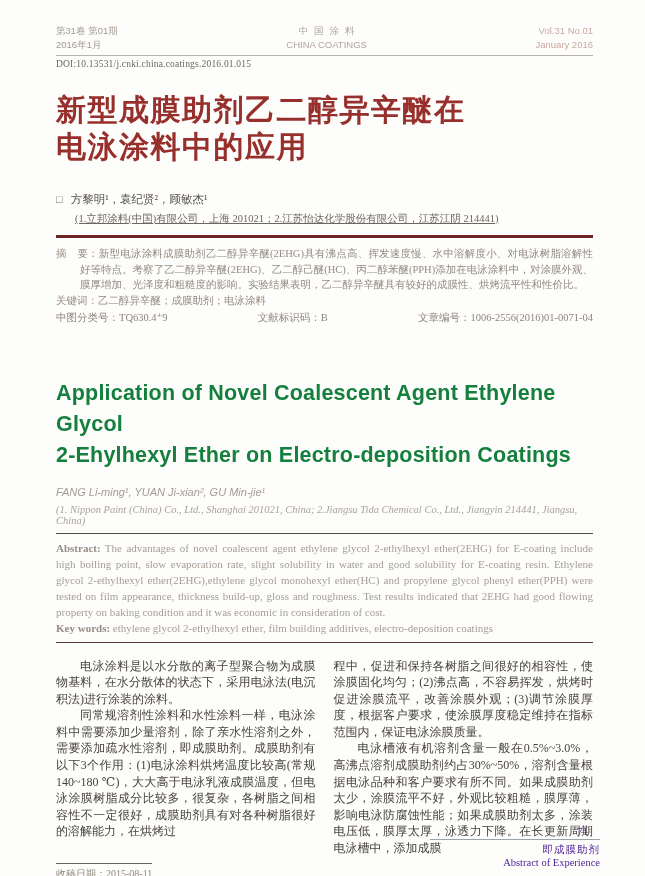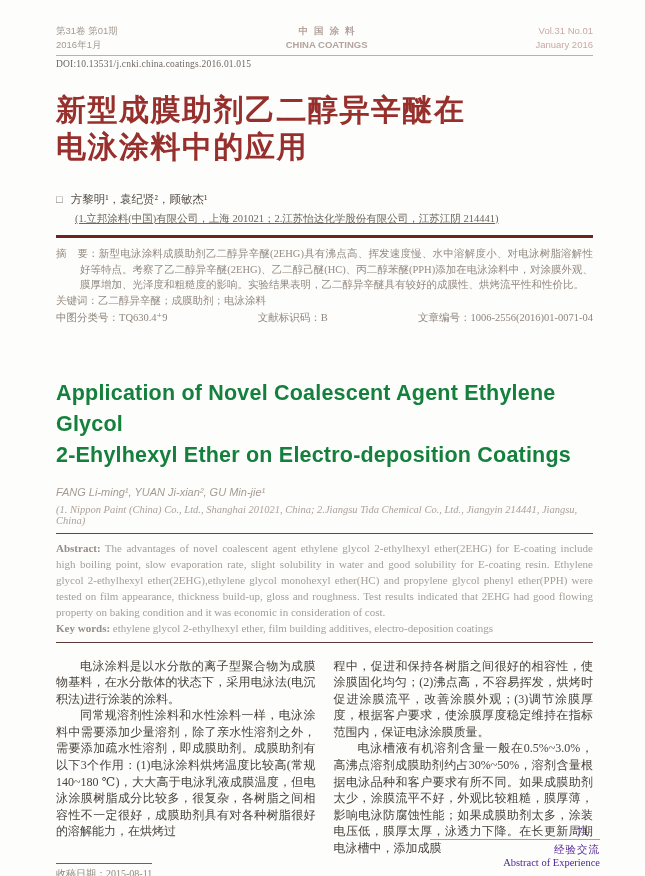--- a/index.html
+++ b/index.html
@@ -12,21 +12,21 @@
     background: #fdfdfb;
     overflow: hidden;
     font-family: "Liberation Serif", "DejaVu Serif", serif;
     padding: 24px 52px 0 56px;
   }
   
   .jh { display: flex; justify-content: space-between; align-items: flex-start;
         font-family: "Liberation Sans", "DejaVu Sans", sans-serif;
         font-size: 9.5px; line-height: 14px; }
   .jh-left  { color: #a39a92; text-align: left; }
-  .jh-center{ color: #b3a49e; text-align: center; font-weight: bold; }
+  .jh-center{ color: #b3a49e; text-align: center; }
   .jh-right { color: #cba7a3; text-align: right; }
   .brand-cn { letter-spacing: 6px; margin-right: -6px; }
   .jh-rule { margin-top: 3px; border-top: 1.5px solid #b9b2aa; }
   .doi { margin-top: 3px; font-size: 9.5px; color: #6d6760; letter-spacing: 0.2px; }
   
   .title-cn {
     margin-top: 22px;
     font-family: "Liberation Sans", "DejaVu Sans", sans-serif;
     font-weight: bold; font-size: 30px; line-height: 37px;
     color: #97302c; letter-spacing: 1.5px;
@@ -162,17 +162,17 @@
       <span>收稿日期：</span><span>2015-08-11</span>
     </p>
     <p>
       <span>作者简介：</span><span>方黎明(1969-)，男，上海人，本科，主要从事电泳涂料、水性中涂、水性单色面漆、单组分清漆、双组分清漆和汽车保险杠涂料的研究。</span>
     </p>
   </footer>
 
   <div class="page-footer">
     <div class="pf-num">71</div>
     <div class="pf-rule"></div>
-    <div class="pf-cn">经验交流</div>
+    <div class="pf-cn">即成膜助剂</div>
     <div class="pf-en">Abstract of Experience</div>
   </div>
 
 </div>
 
 </body></html>

